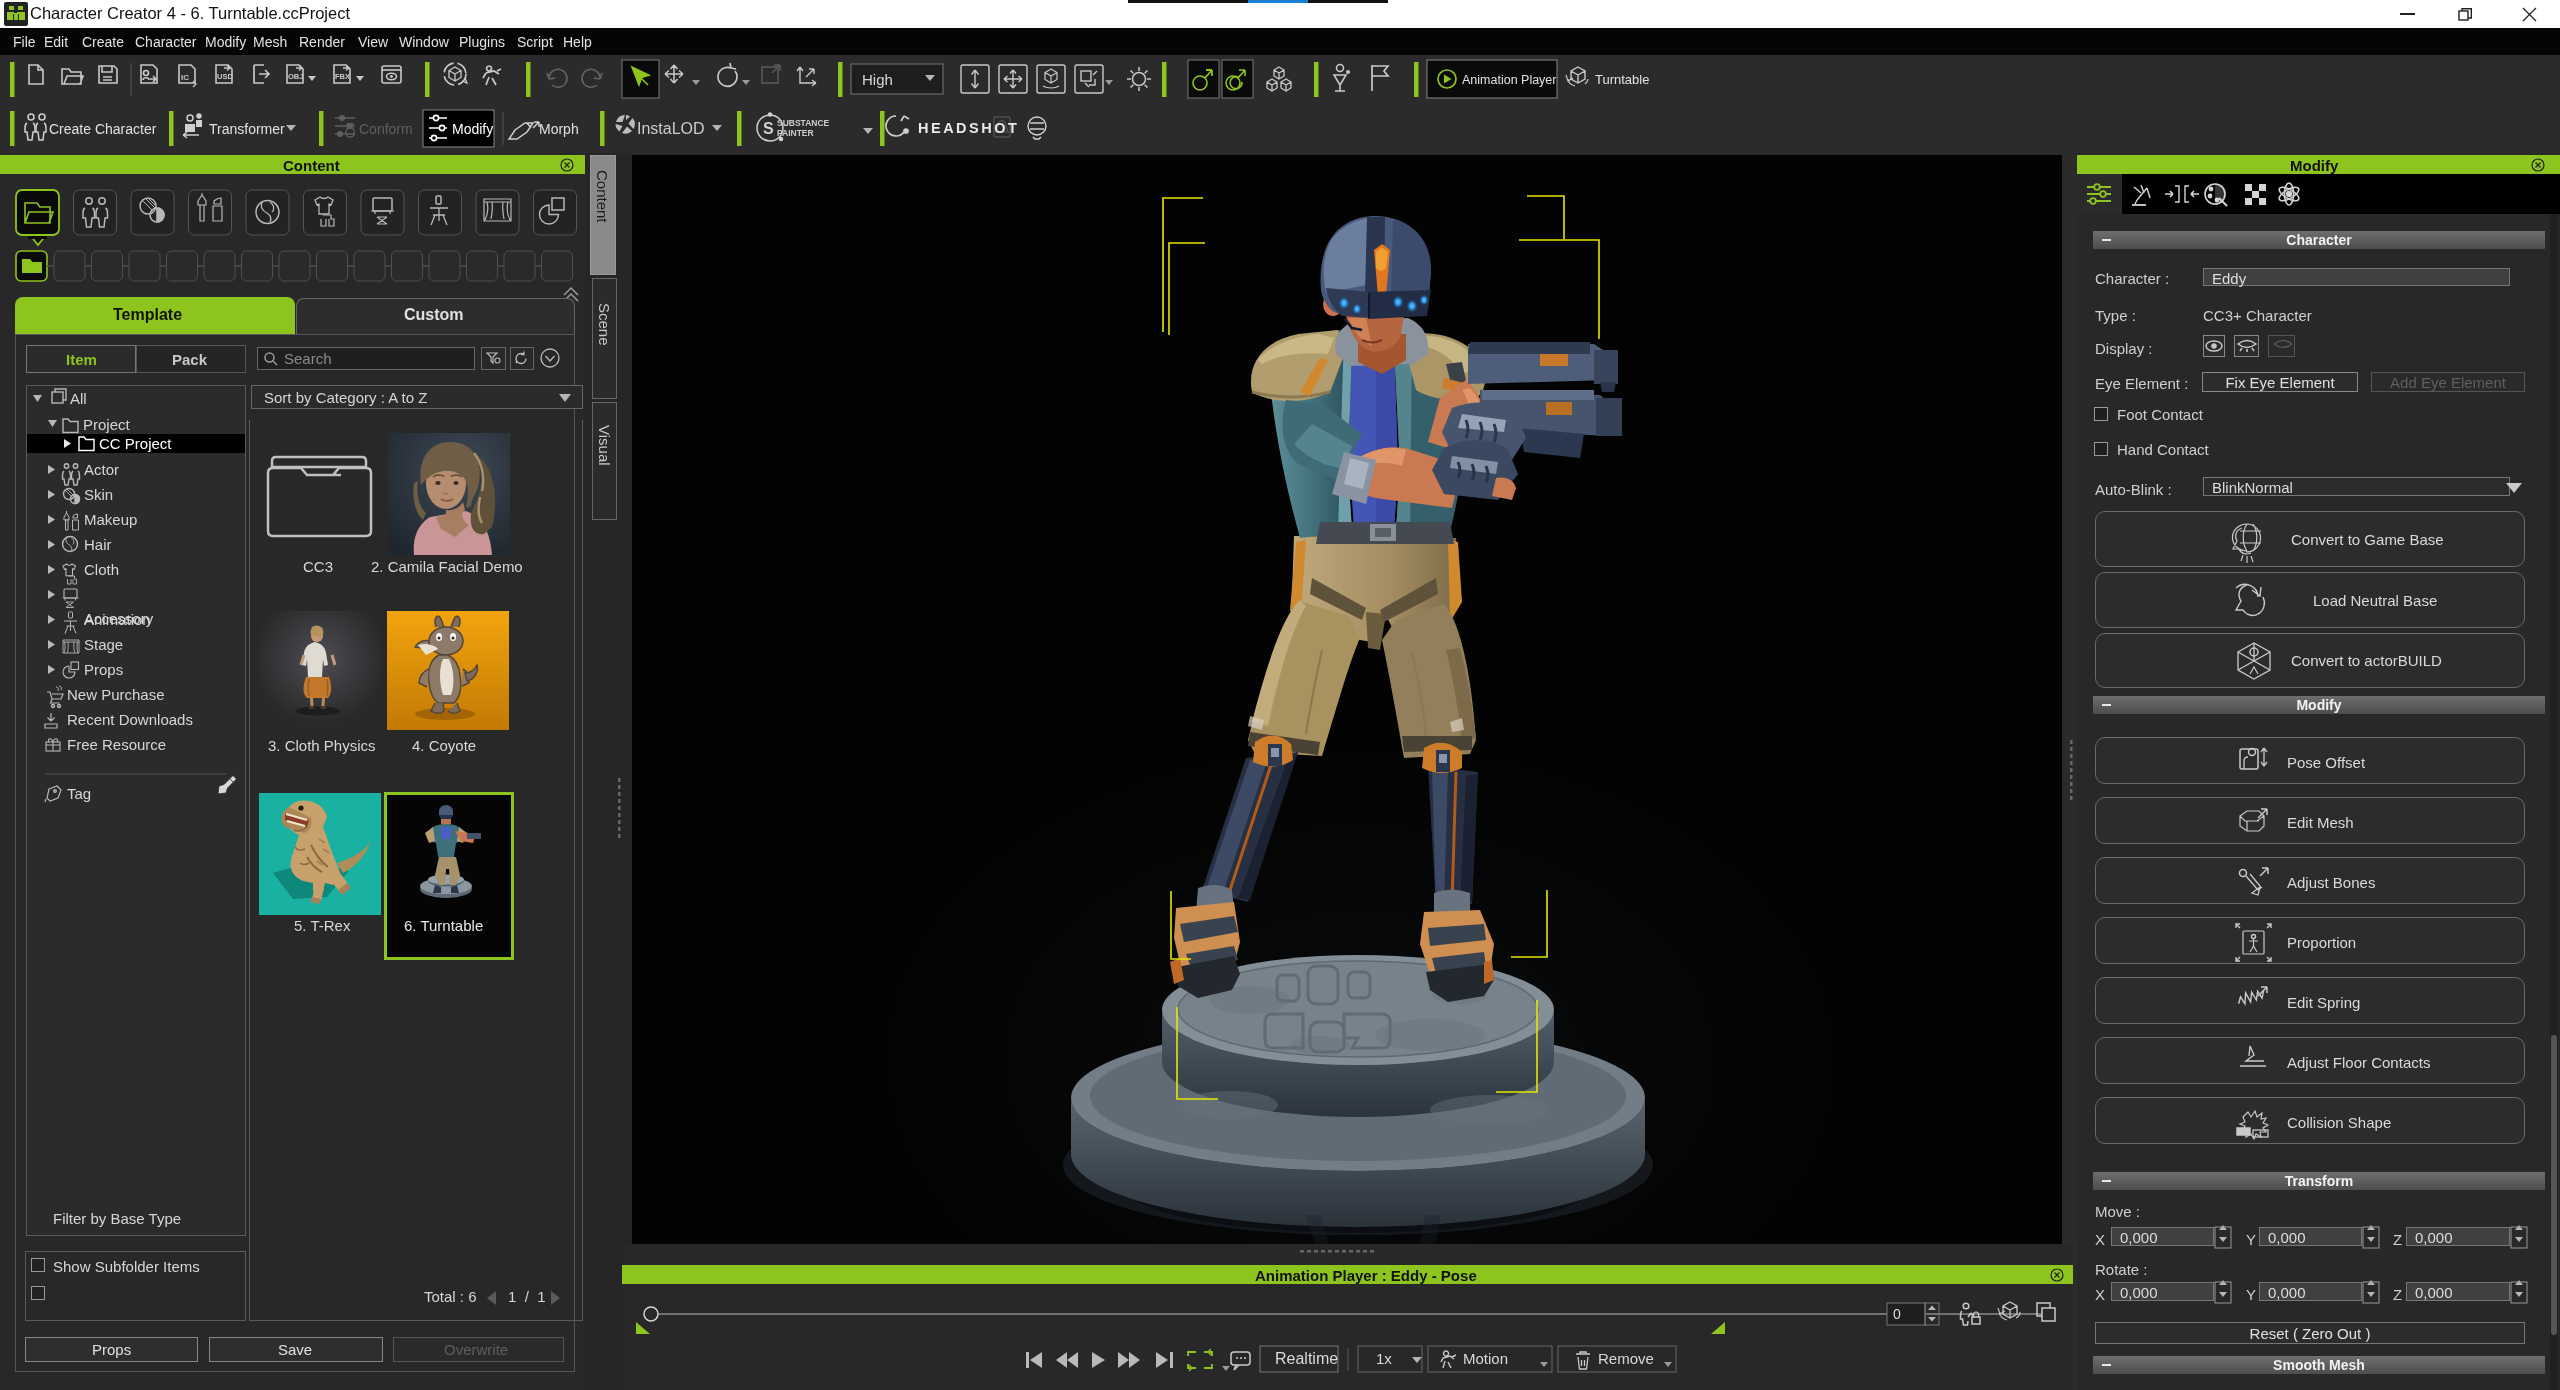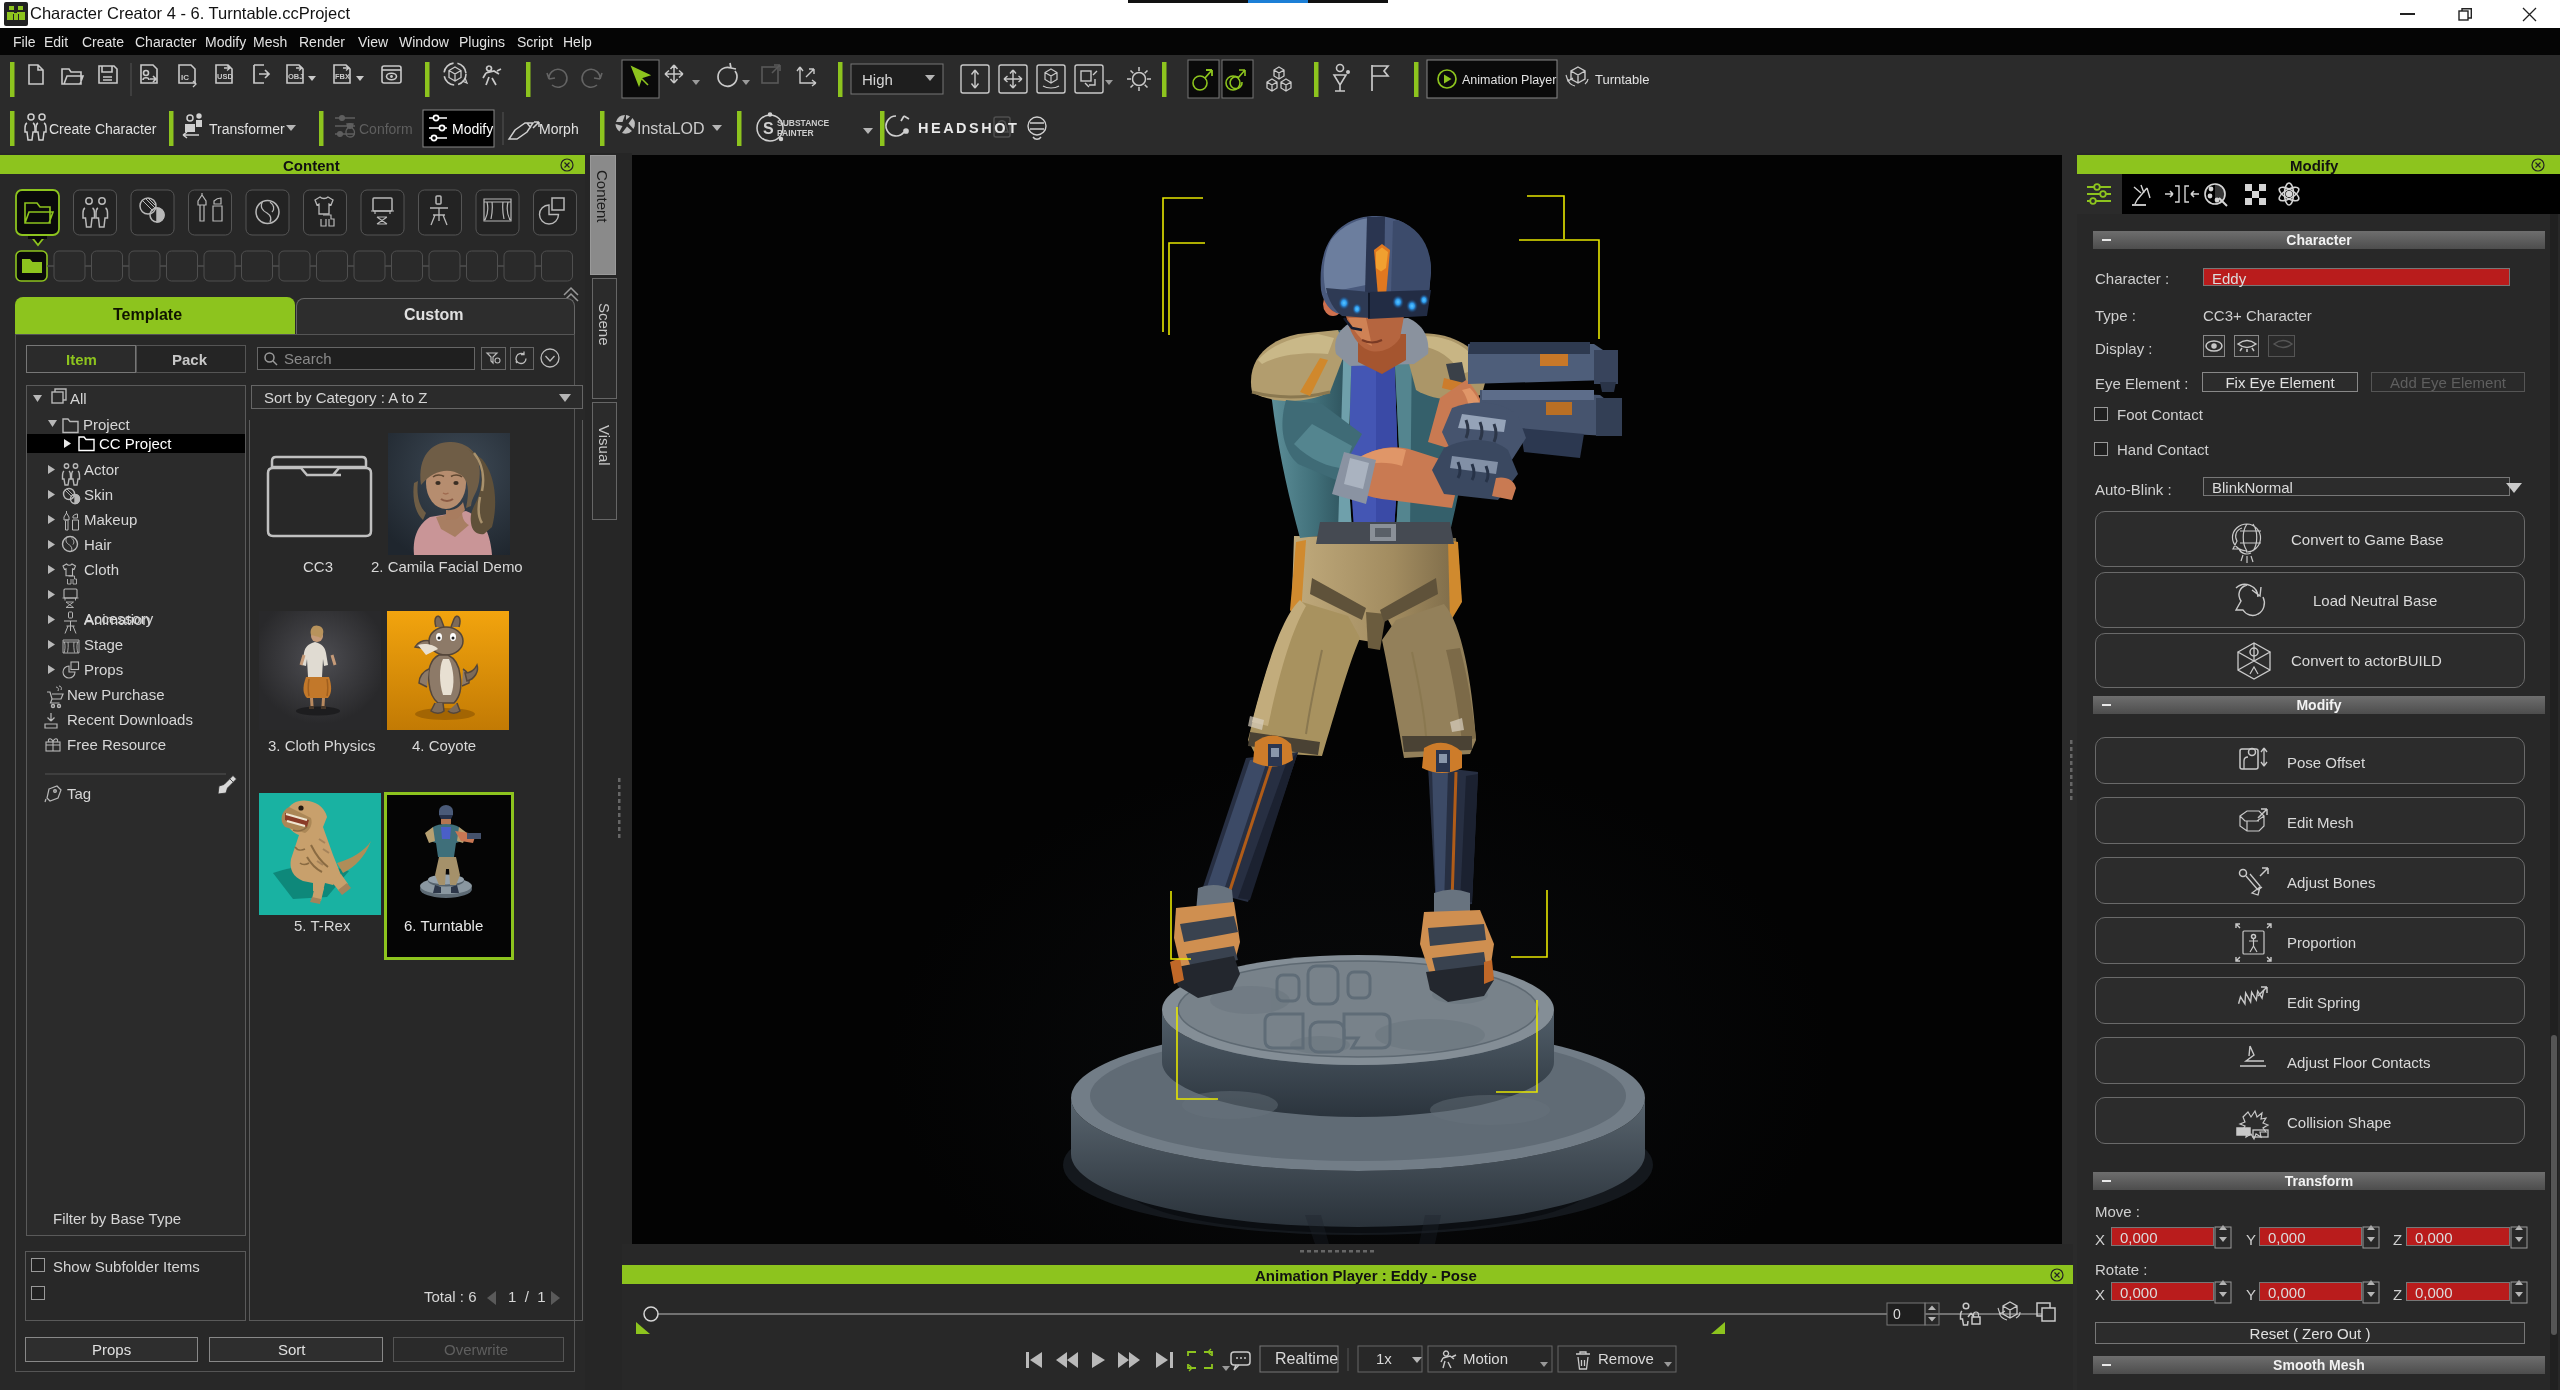--- a/index.html
+++ b/index.html
@@ -6,21 +6,21 @@
 #root{position:relative;width:2560px;height:1390px;overflow:hidden;font-family:"Liberation Sans",sans-serif;background:#2b2b2b;}
 .abs{position:absolute;}
 .txt{color:#d6d6d6;font-size:15px;white-space:nowrap;}
 .grn{background:#8dc41e;}
 svg{display:block;}
 .shead{position:absolute;width:452px;left:2093px;height:18px;background:linear-gradient(#6e6e6e,#4d4d4d);text-align:center;font-size:14px;font-weight:bold;color:#f2f2f2;line-height:18px;}
 .shm{position:absolute;left:9px;top:8px;width:9px;height:2px;background:#e8e8e8;}
 .mlab{position:absolute;font-size:15px;color:#cfcfcf;white-space:nowrap;}
 .mbtn{position:absolute;left:2095px;width:430px;background:#2c2c2c;border:1px solid #6a6a6a;border-radius:10px;}
 .btxt{position:absolute;font-size:15px;color:#d9d9d9;white-space:nowrap;}
-.inp{position:absolute;background:#b91c1c;border:1px solid #777;color:#dcdcdc;font-size:15px;padding:1px 8px;white-space:nowrap;}
+.inp{position:absolute;background:#404040;border:1px solid #777;color:#dcdcdc;font-size:15px;padding:1px 8px;white-space:nowrap;}
 .cb{position:absolute;width:14px;height:14px;background:#1f1f1f;border:1px solid #999;}
 </style></head>
 <body>
 <div id="root">
 
 <div class="abs" style="left:0;top:0;width:2560px;height:28px;background:#ffffff;"></div>
 <div class="abs" style="left:4px;top:2px;width:24px;height:24px;background:#222;border-radius:2px;"></div>
 <svg class="abs" style="left:6px;top:4px" width="20" height="20" viewBox="0 0 20 20">
       <g fill="#8dc41e">
         <rect x="3" y="2" width="5" height="4"></rect>
@@ -579,21 +579,21 @@
 <div class="abs" style="left:53px;top:1210px;font-size:15px;color:#d6d6d6;">Filter by Base Type</div>
 
 <div class="abs" style="left:424px;top:1288px;font-size:15px;color:#d6d6d6;">Total : 6</div>
 <div class="abs" style="left:487px;top:1291px;width:0;height:0;border:7px solid transparent;border-right:9px solid #5a5a5a;border-left:none;"></div>
 <div class="abs" style="left:508px;top:1288px;font-size:15px;color:#d6d6d6;">1&nbsp;&nbsp;/&nbsp;&nbsp;1</div>
 <div class="abs" style="left:551px;top:1291px;width:0;height:0;border:7px solid transparent;border-left:9px solid #5a5a5a;border-right:none;"></div>
 
 <div class="abs" style="left:25px;top:1337px;width:173px;height:25px;background:#2e2e2e;border:1px solid #888;"></div>
 <div class="abs" style="left:92px;top:1341px;font-size:15px;color:#e0e0e0;">Props</div>
 <div class="abs" style="left:209px;top:1337px;width:174px;height:25px;background:#2e2e2e;border:1px solid #888;"></div>
-<div class="abs" style="left:278px;top:1341px;font-size:15px;color:#e0e0e0;">Sort</div>
+<div class="abs" style="left:278px;top:1341px;font-size:15px;color:#e0e0e0;">Save</div>
 <div class="abs" style="left:393px;top:1337px;width:171px;height:25px;background:#2a2a2a;border:1px solid #555;"></div>
 <div class="abs" style="left:444px;top:1341px;font-size:15px;color:#5f5f5f;">Overwrite</div>
 
 <div class="abs" style="left:585px;top:153px;width:47px;height:1237px;background:#262626;"></div>
 <div class="abs" style="left:590px;top:155px;width:26px;height:120px;background:#8a8a8a;border:1px solid #999;"></div>
 <div class="abs" style="left:594px;top:170px;color:#1d1d1d;font-size:15px;writing-mode:vertical-rl;">Content</div>
 <div class="abs" style="left:592px;top:278px;width:25px;height:121px;background:#2b2b2b;border:1px solid #666;"></div>
 <div class="abs" style="left:596px;top:303px;color:#c8c8c8;font-size:15px;writing-mode:vertical-rl;">Scene</div>
 <div class="abs" style="left:592px;top:402px;width:25px;height:118px;background:#2b2b2b;border:1px solid #666;"></div>
 <div class="abs" style="left:596px;top:425px;color:#c8c8c8;font-size:15px;writing-mode:vertical-rl;">Visual</div>

